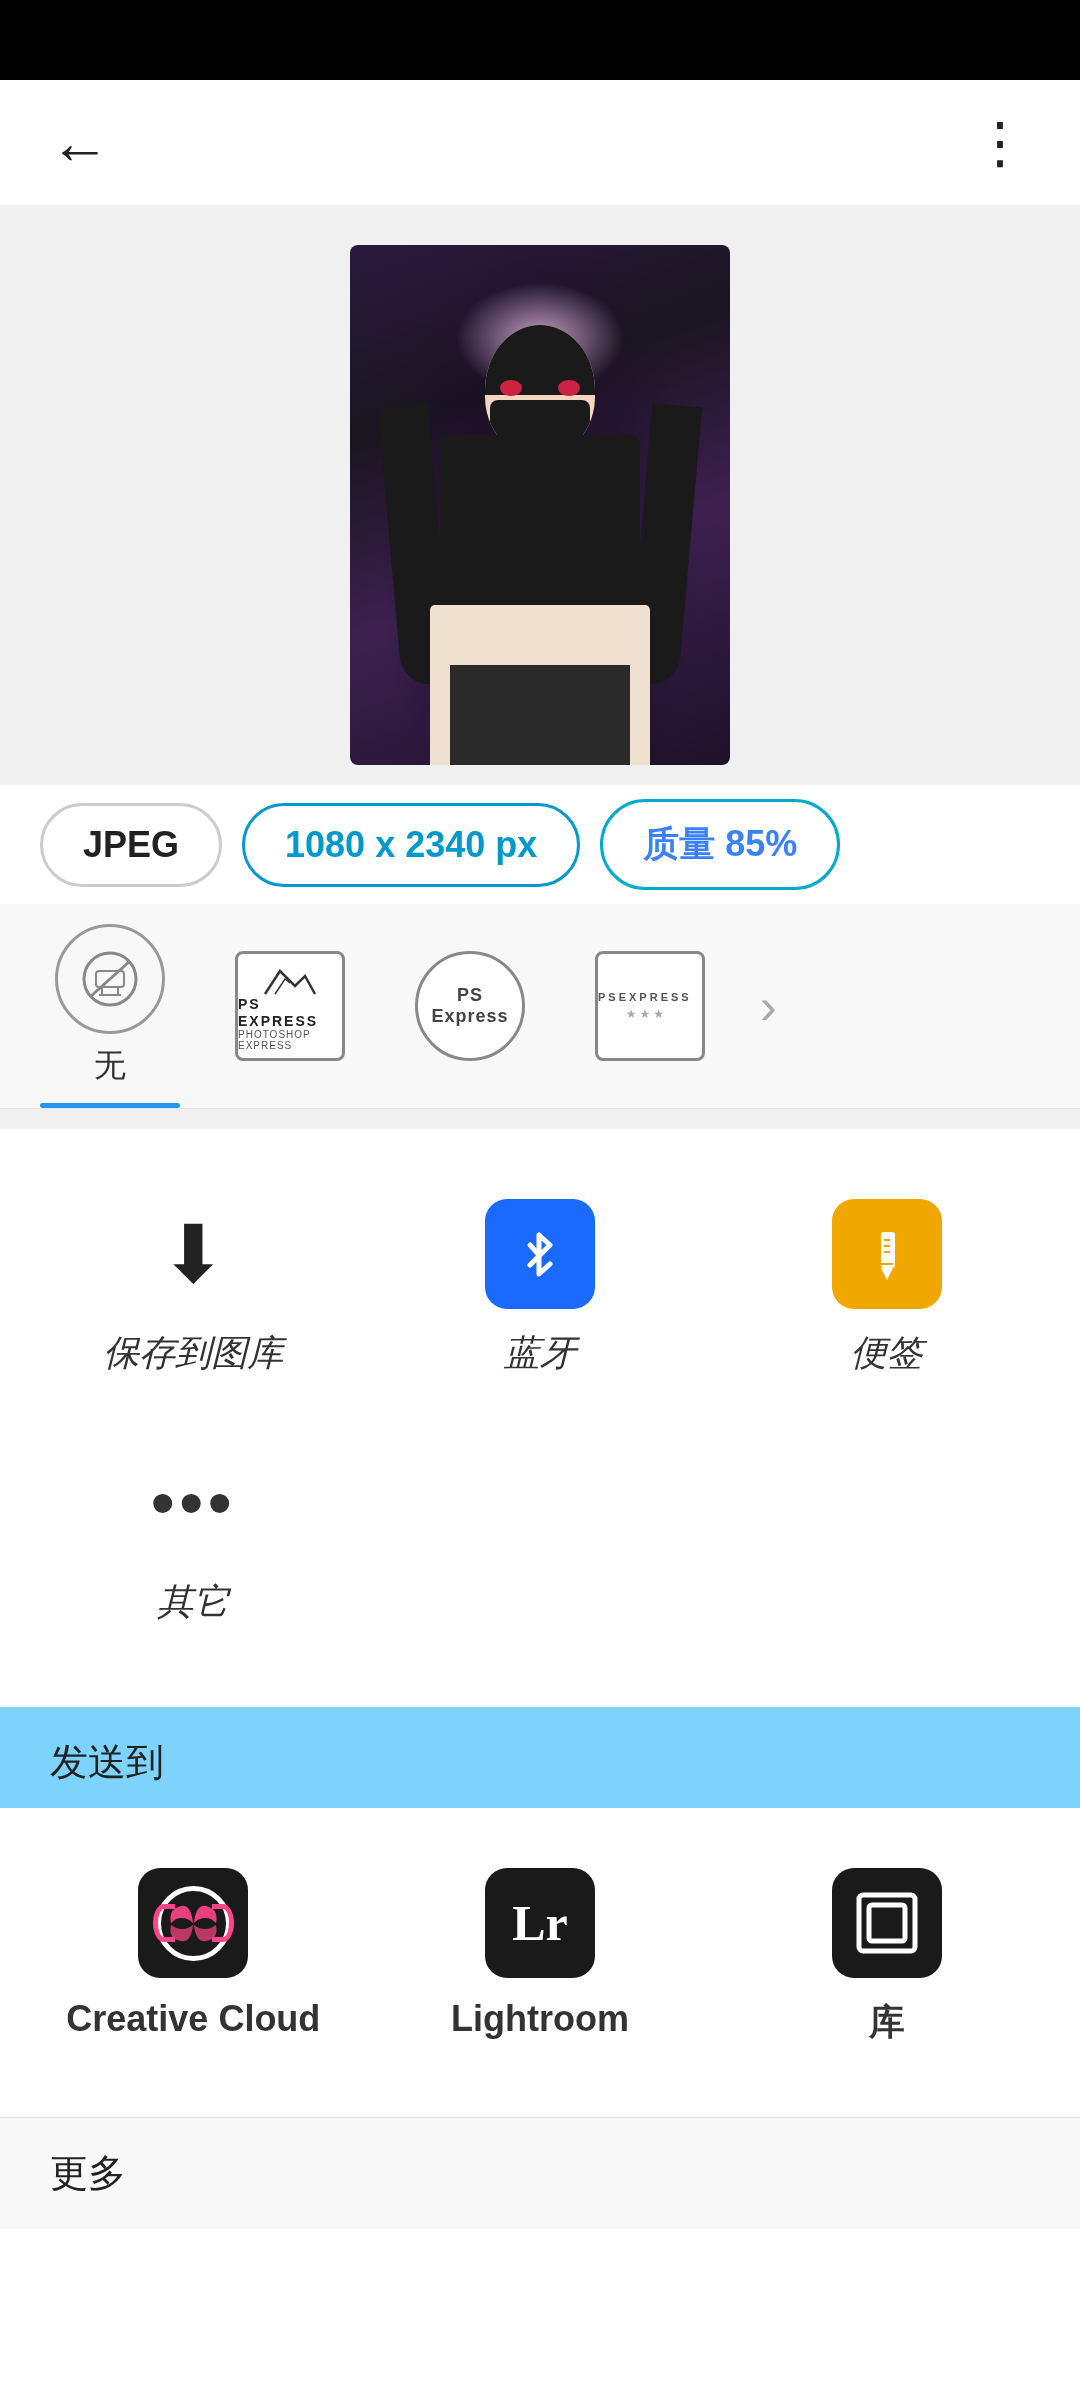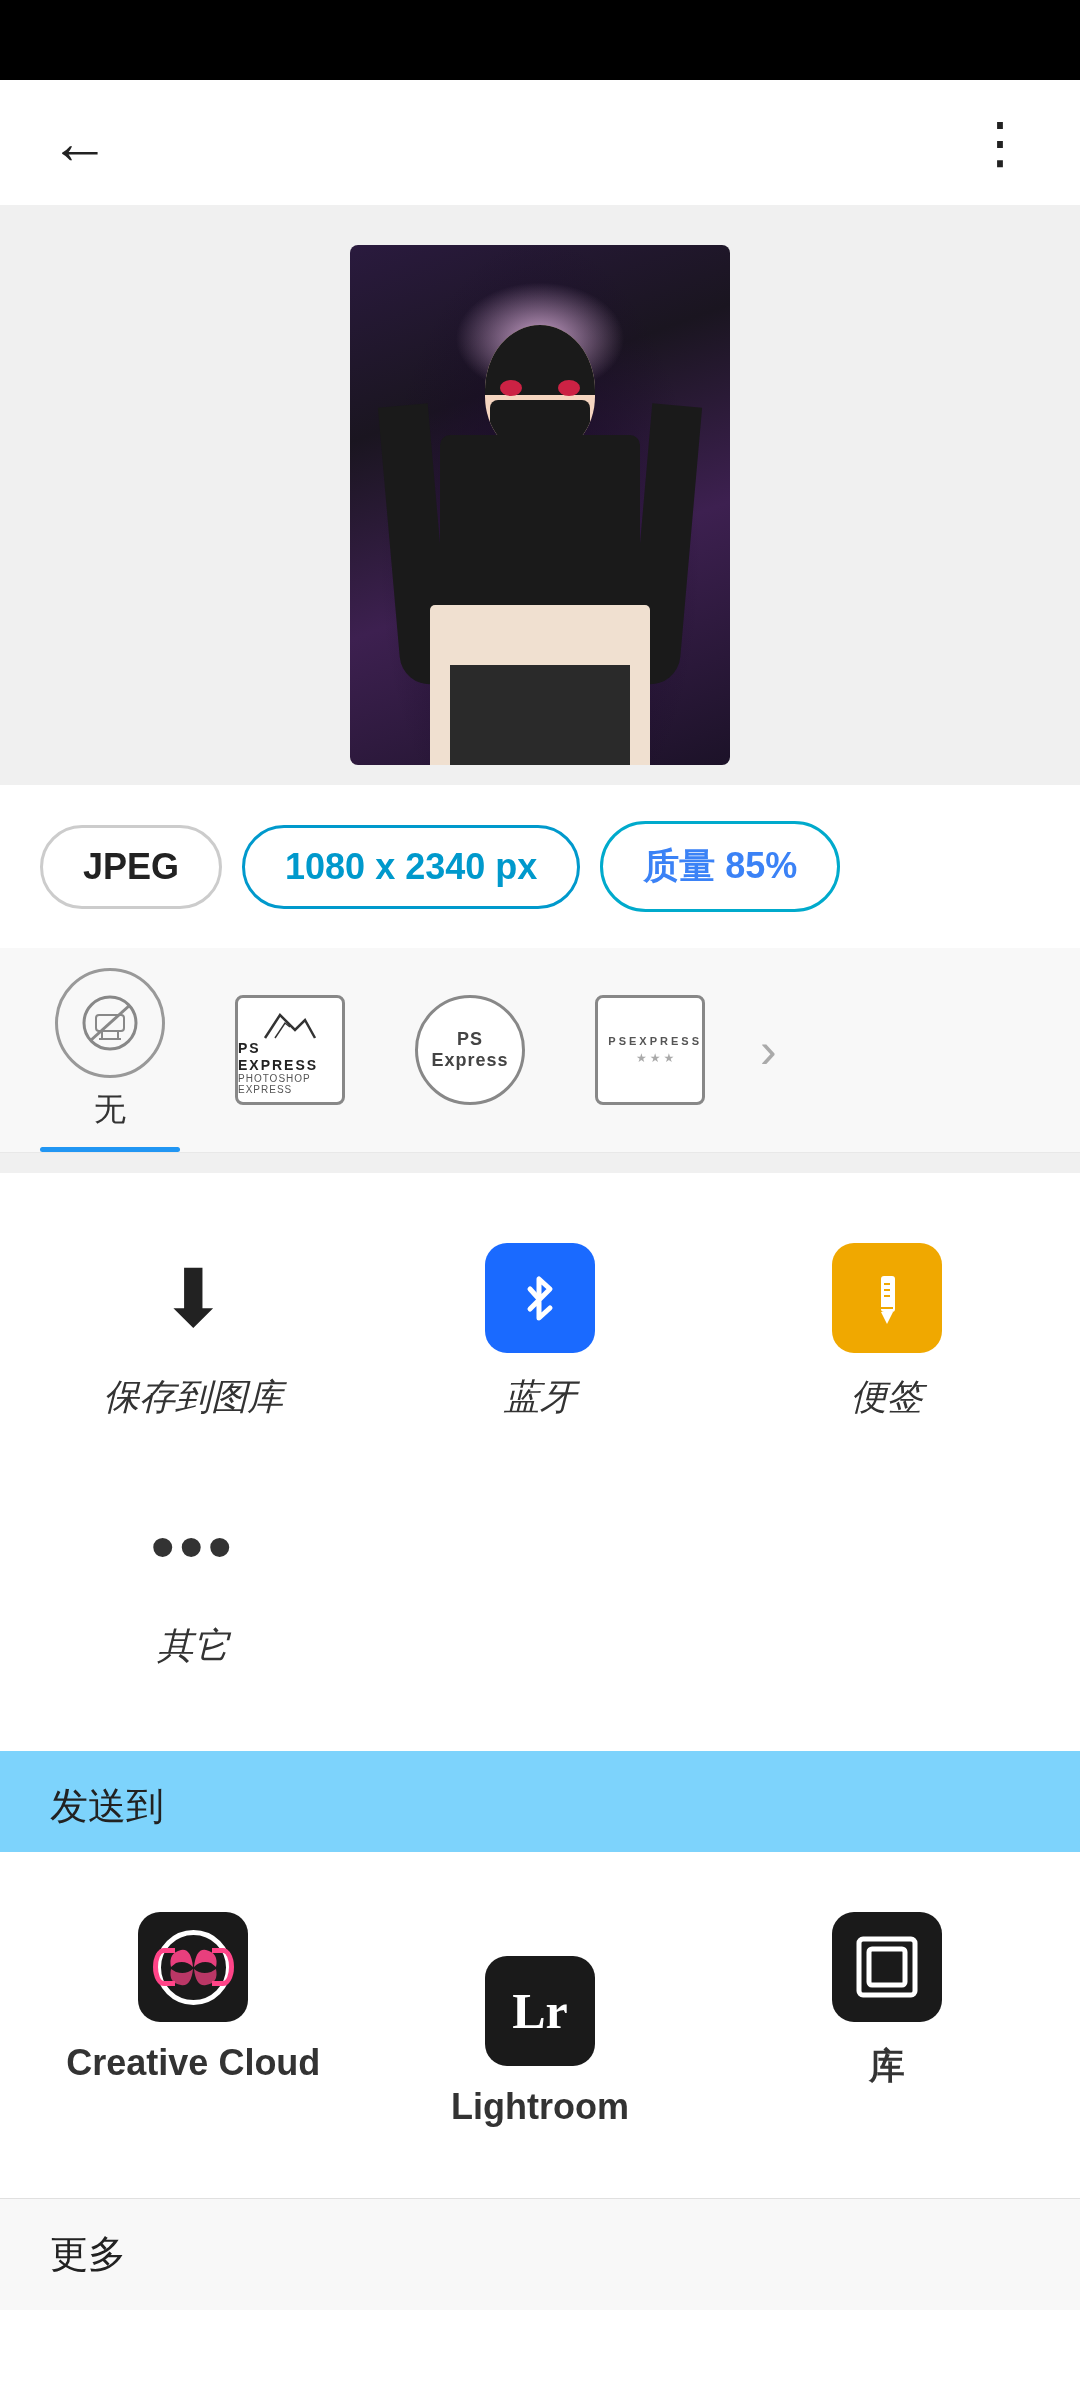--- a/index.html
+++ b/index.html
@@ -168,21 +168,21 @@
       right: 20px;
       height: 100px;
       background: #2a2a2a;
       border-radius: 0;
     }
 
     
     .format-bar {
       display: flex;
       align-items: center;
-      padding: 36px 40px;
+      padding: 14px 40px;
       gap: 20px;
       background: #fff;
     }
     .format-tag {
       padding: 18px 40px;
       border: 3px solid #ccc;
       border-radius: 60px;
       font-size: 36px;
       font-weight: 600;
       color: #222;
@@ -269,21 +269,21 @@
       justify-content: center;
       background: #fff;
     }
     .wm-box3 {
       width: 110px;
       height: 110px;
       border: 3px solid #888;
       border-radius: 8px;
       display: flex;
       align-items: center;
-      justify-content: flex-end;
+      justify-content: flex-start;
       background: #fff;
     }
 
     
     .divider {
       height: 20px;
       background: #f0f0f0;
     }
 
     
@@ -426,21 +426,20 @@
       height: 110px;
       background: #1a1a1a;
       border-radius: 22px;
       display: flex;
       align-items: center;
       justify-content: center;
       font-size: 52px;
       font-weight: 900;
       color: #fff;
       font-family: Georgia, serif;
-      margin-top: 44px;
     }
     .lib-icon {
       width: 110px;
       height: 110px;
       background: #1a1a1a;
       border-radius: 22px;
       display: flex;
       align-items: center;
       justify-content: center;
     }

